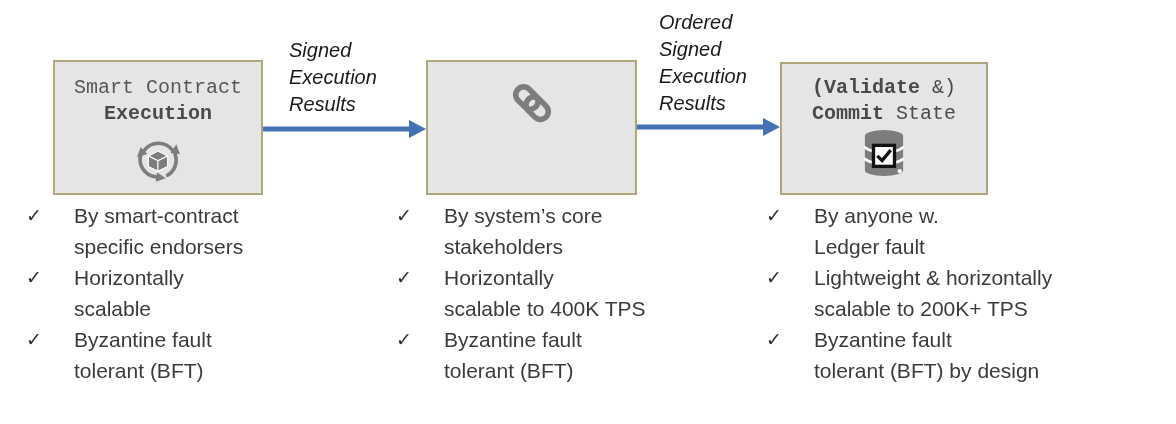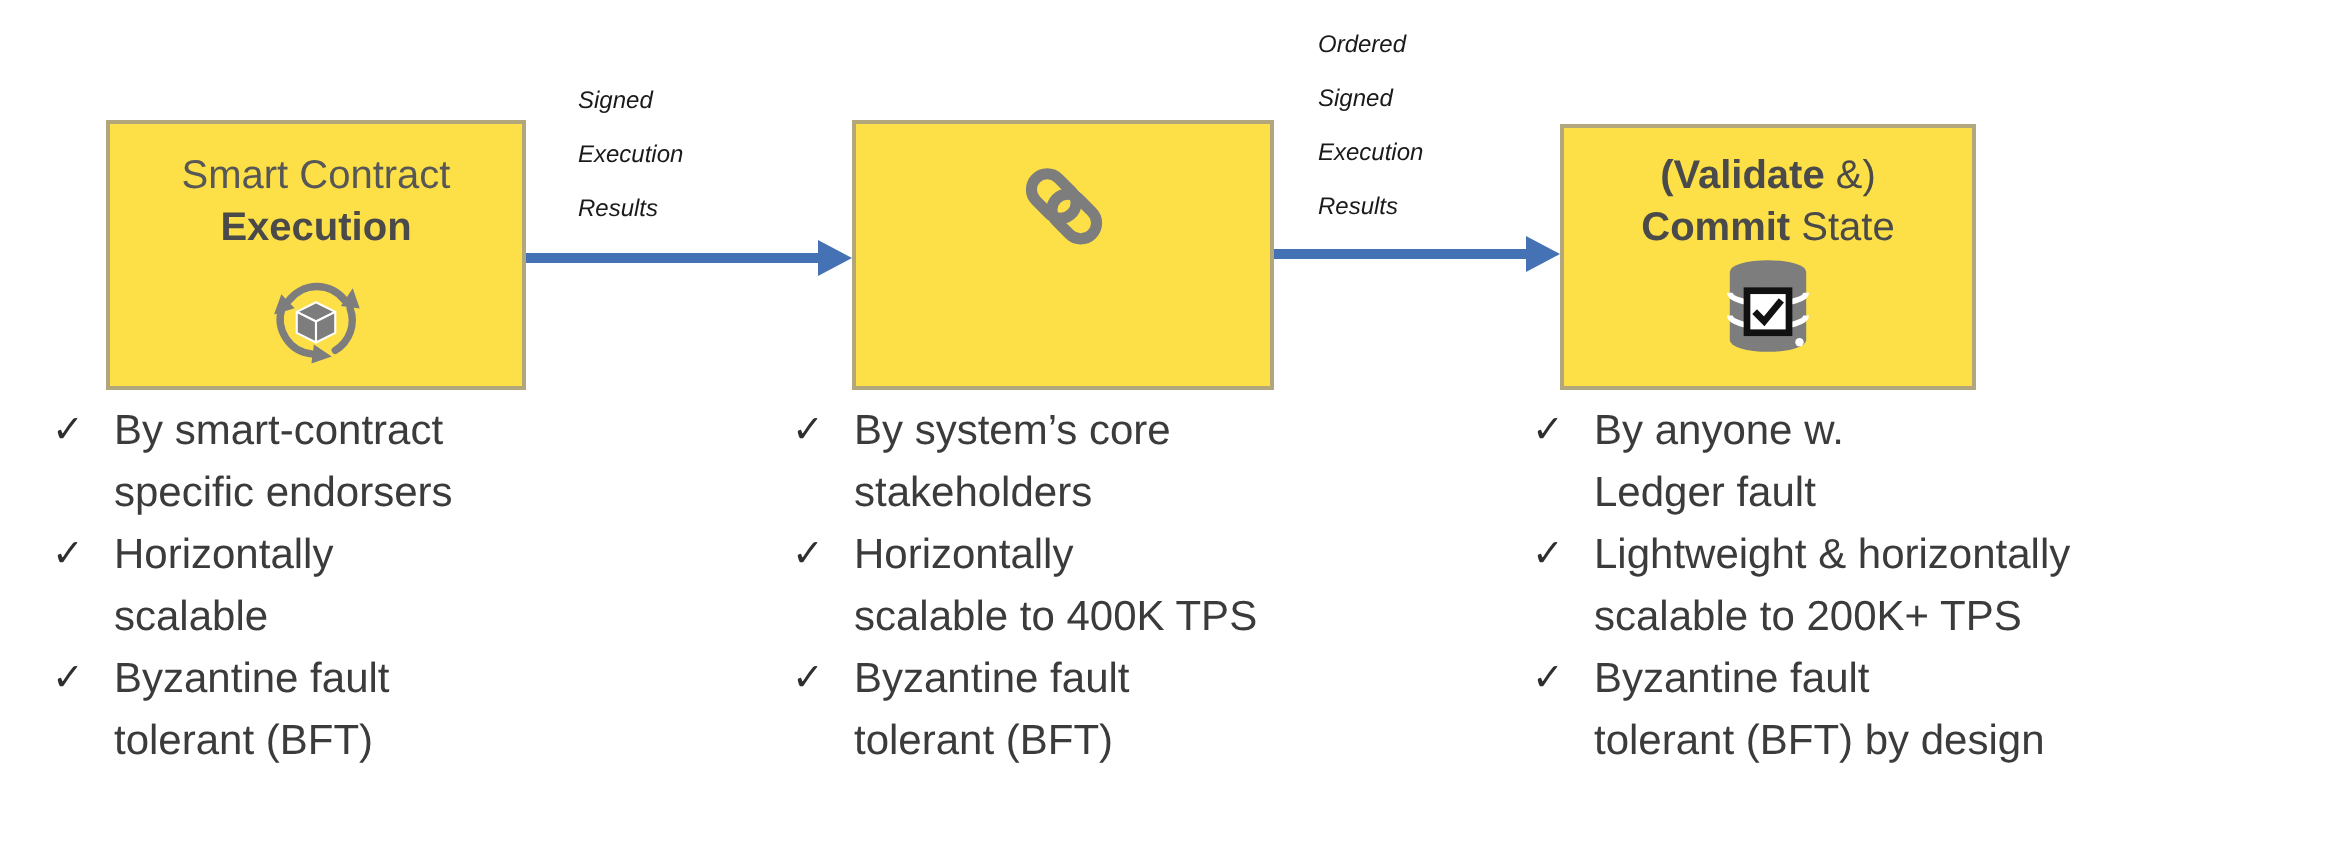--- a/index.html
+++ b/index.html
@@ -5,39 +5,40 @@
   html,body{margin:0;padding:0;background:#fff;}
   .canvas{
     position:relative;
     width:1176px;height:424px;
     background:#fff;
     font-family:"Liberation Sans",sans-serif;
     overflow:hidden;
   }
   .stage-box{
     position:absolute;
-    background:#fde047;
+    background:#e5e5e5;
     border:2px solid var(--box-border,#B1A67C);
     box-sizing:border-box;
     text-align:center;
+    font-family:Liberation Mono, monospace;
   }
   .stage-title{
     padding-top:13px;
     font-size:20px;
     line-height:26px;
     color:var(--title-gray,#575757);
   }
   .stage-box.third .stage-title{padding-top:11px;color:#4A4A4A;text-align:center;}
   .t-bold{font-weight:700;color:#4A4A4A;}
   .stage-icon{margin-top:4px;line-height:0;}
   .stage-box.third .stage-icon{margin-top:1px;}
   .arrow-svg{position:absolute;}
   .arrow-label{
     position:absolute;
-    font-size:12px;
+    font-size:20px;
     font-style:italic;
     line-height:27px;
     color:var(--label-black,#1A1A1A);
     white-space:pre-line;
   }
   .bullets{
     position:absolute;
     font-size:21px;
     line-height:31px;
     color:var(--text-dark,#3B3B3B);
@@ -45,21 +46,21 @@
   .bullet{
     display:grid;
     grid-template-columns:31px 1fr;
     align-items:start;
   }
   .check{
     font-size:19px;
     color:#2F2F2F;
     line-height:31px;
   }
-  .btext{white-space:pre-line;}
+  .btext{white-space:pre-line;margin-left:17px;}
 </style>
 </head>
 <body>
 
 <div class="canvas">
 
   <div class="stage-box" style="left:53px;top:60px;width:210px;height:135px">
     <div class="stage-title">
       <div>Smart Contract</div>
       <div class="t-bold">Execution</div>

